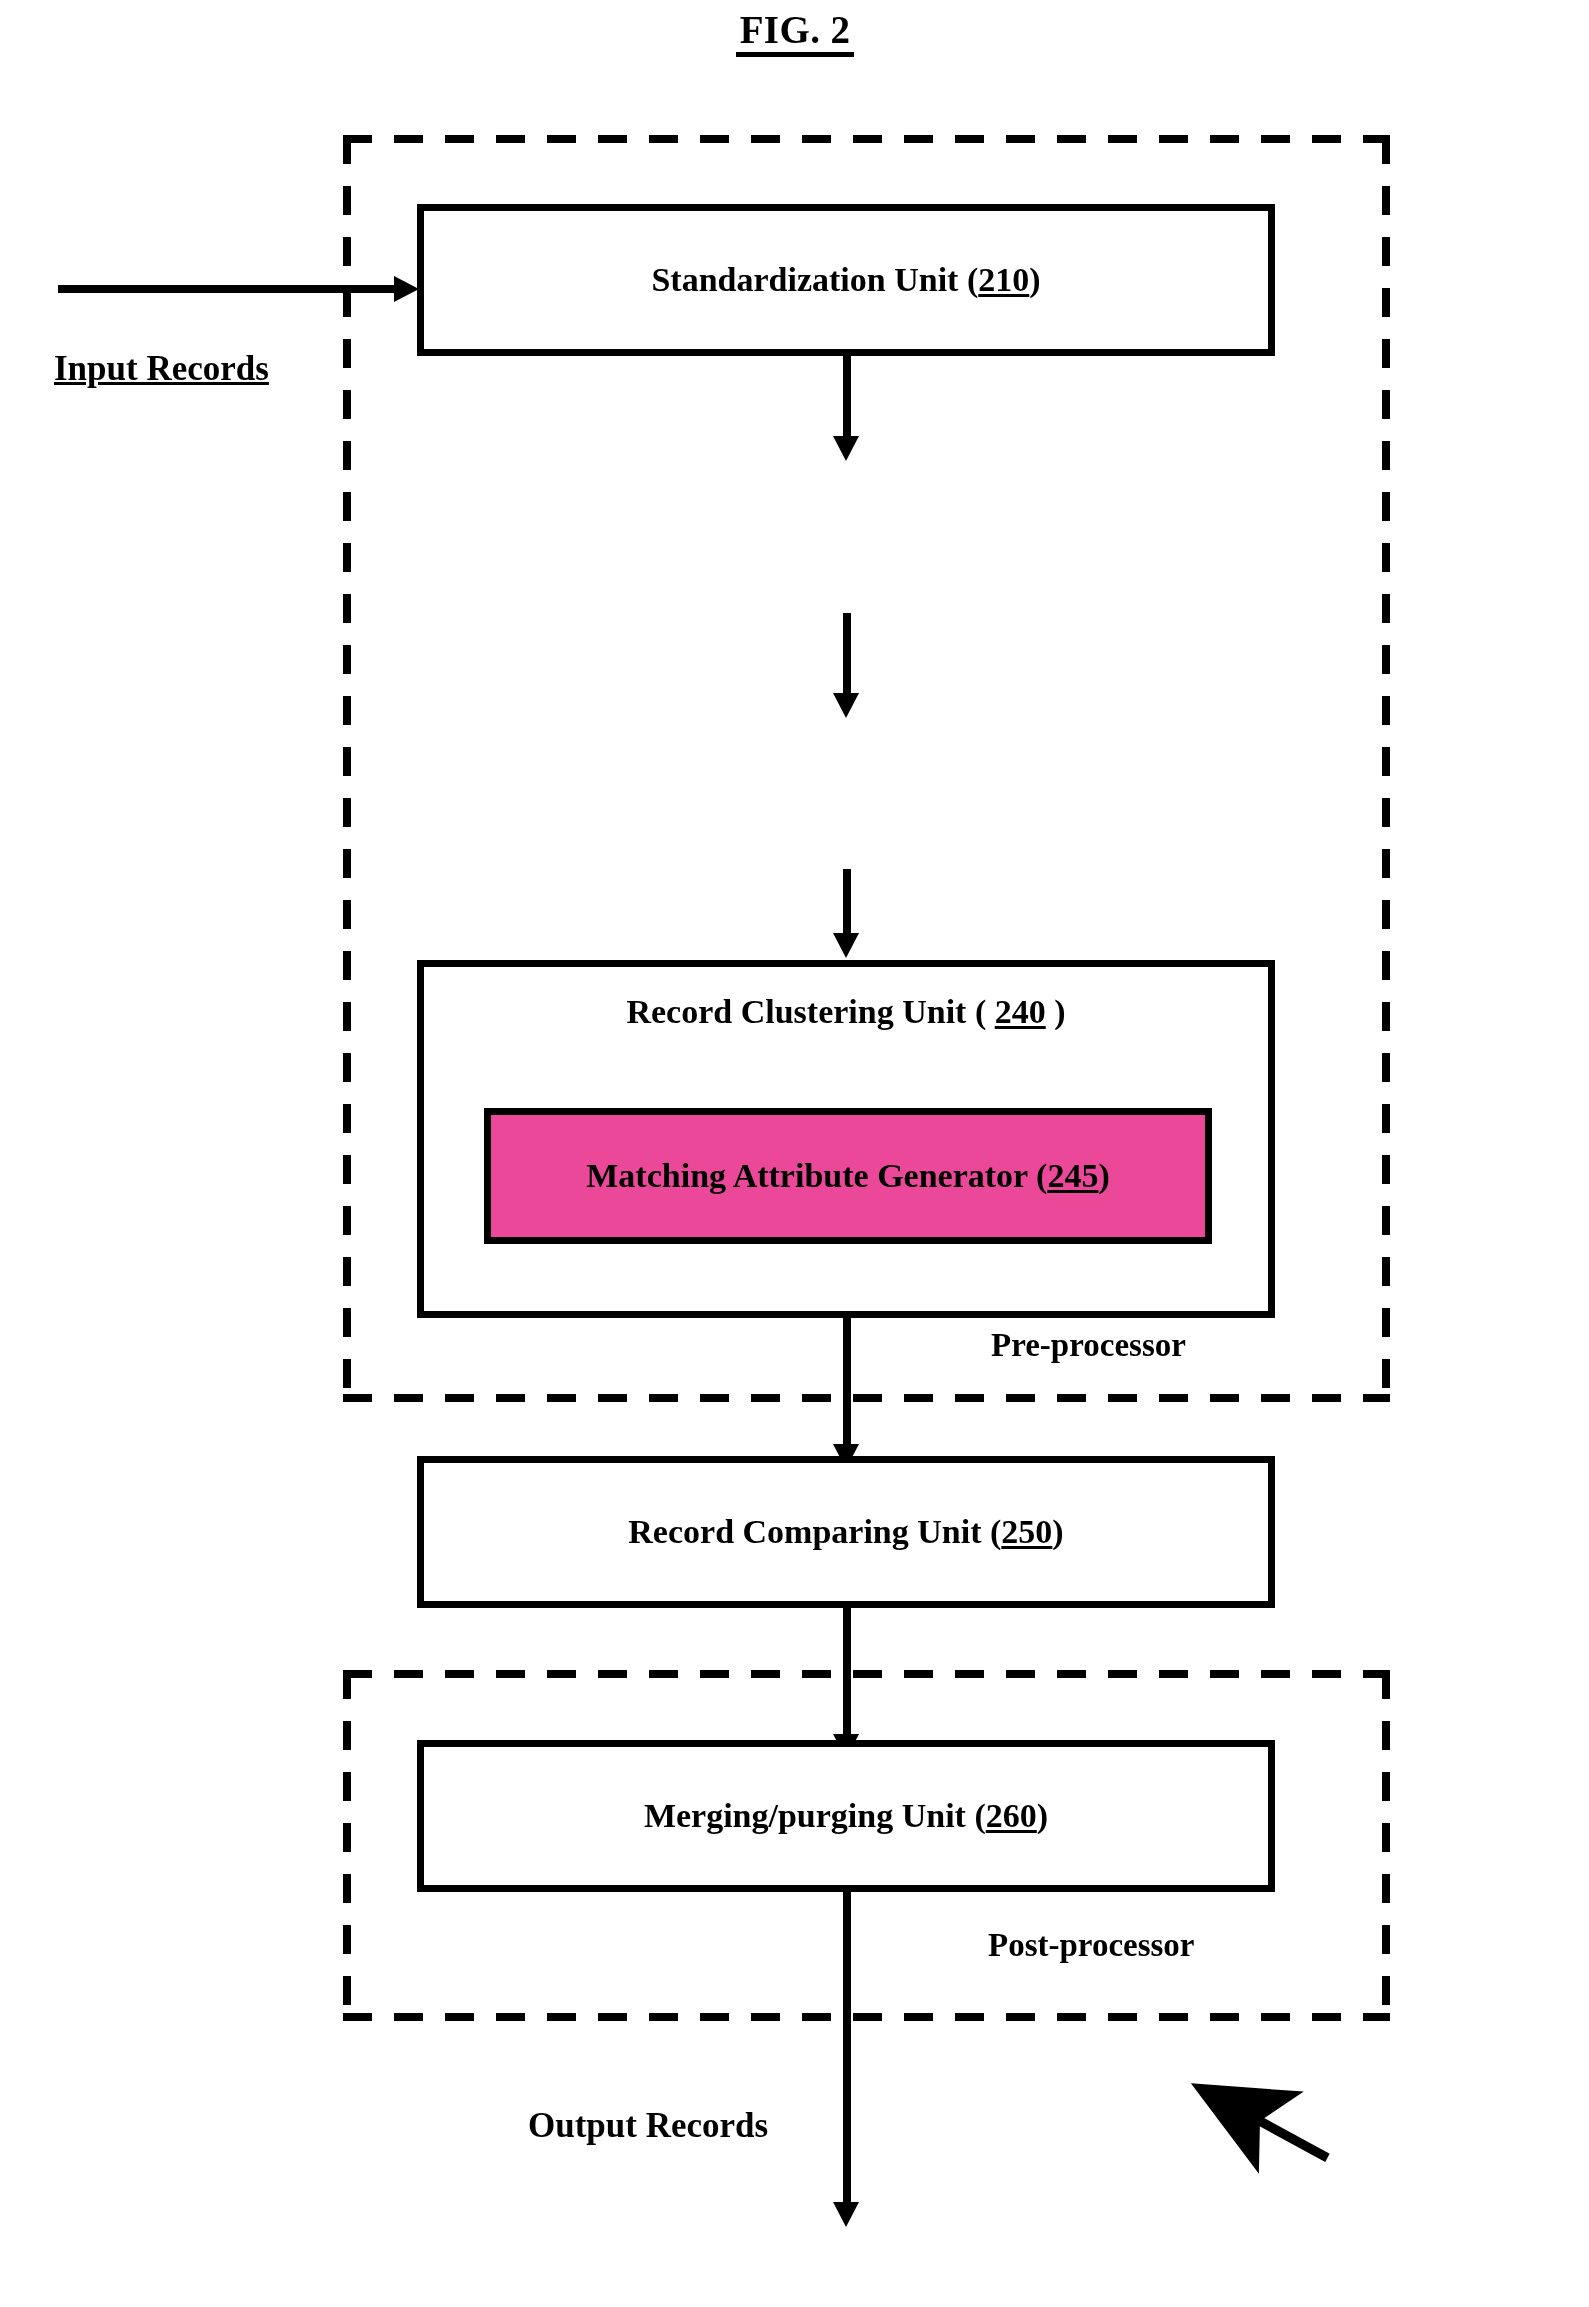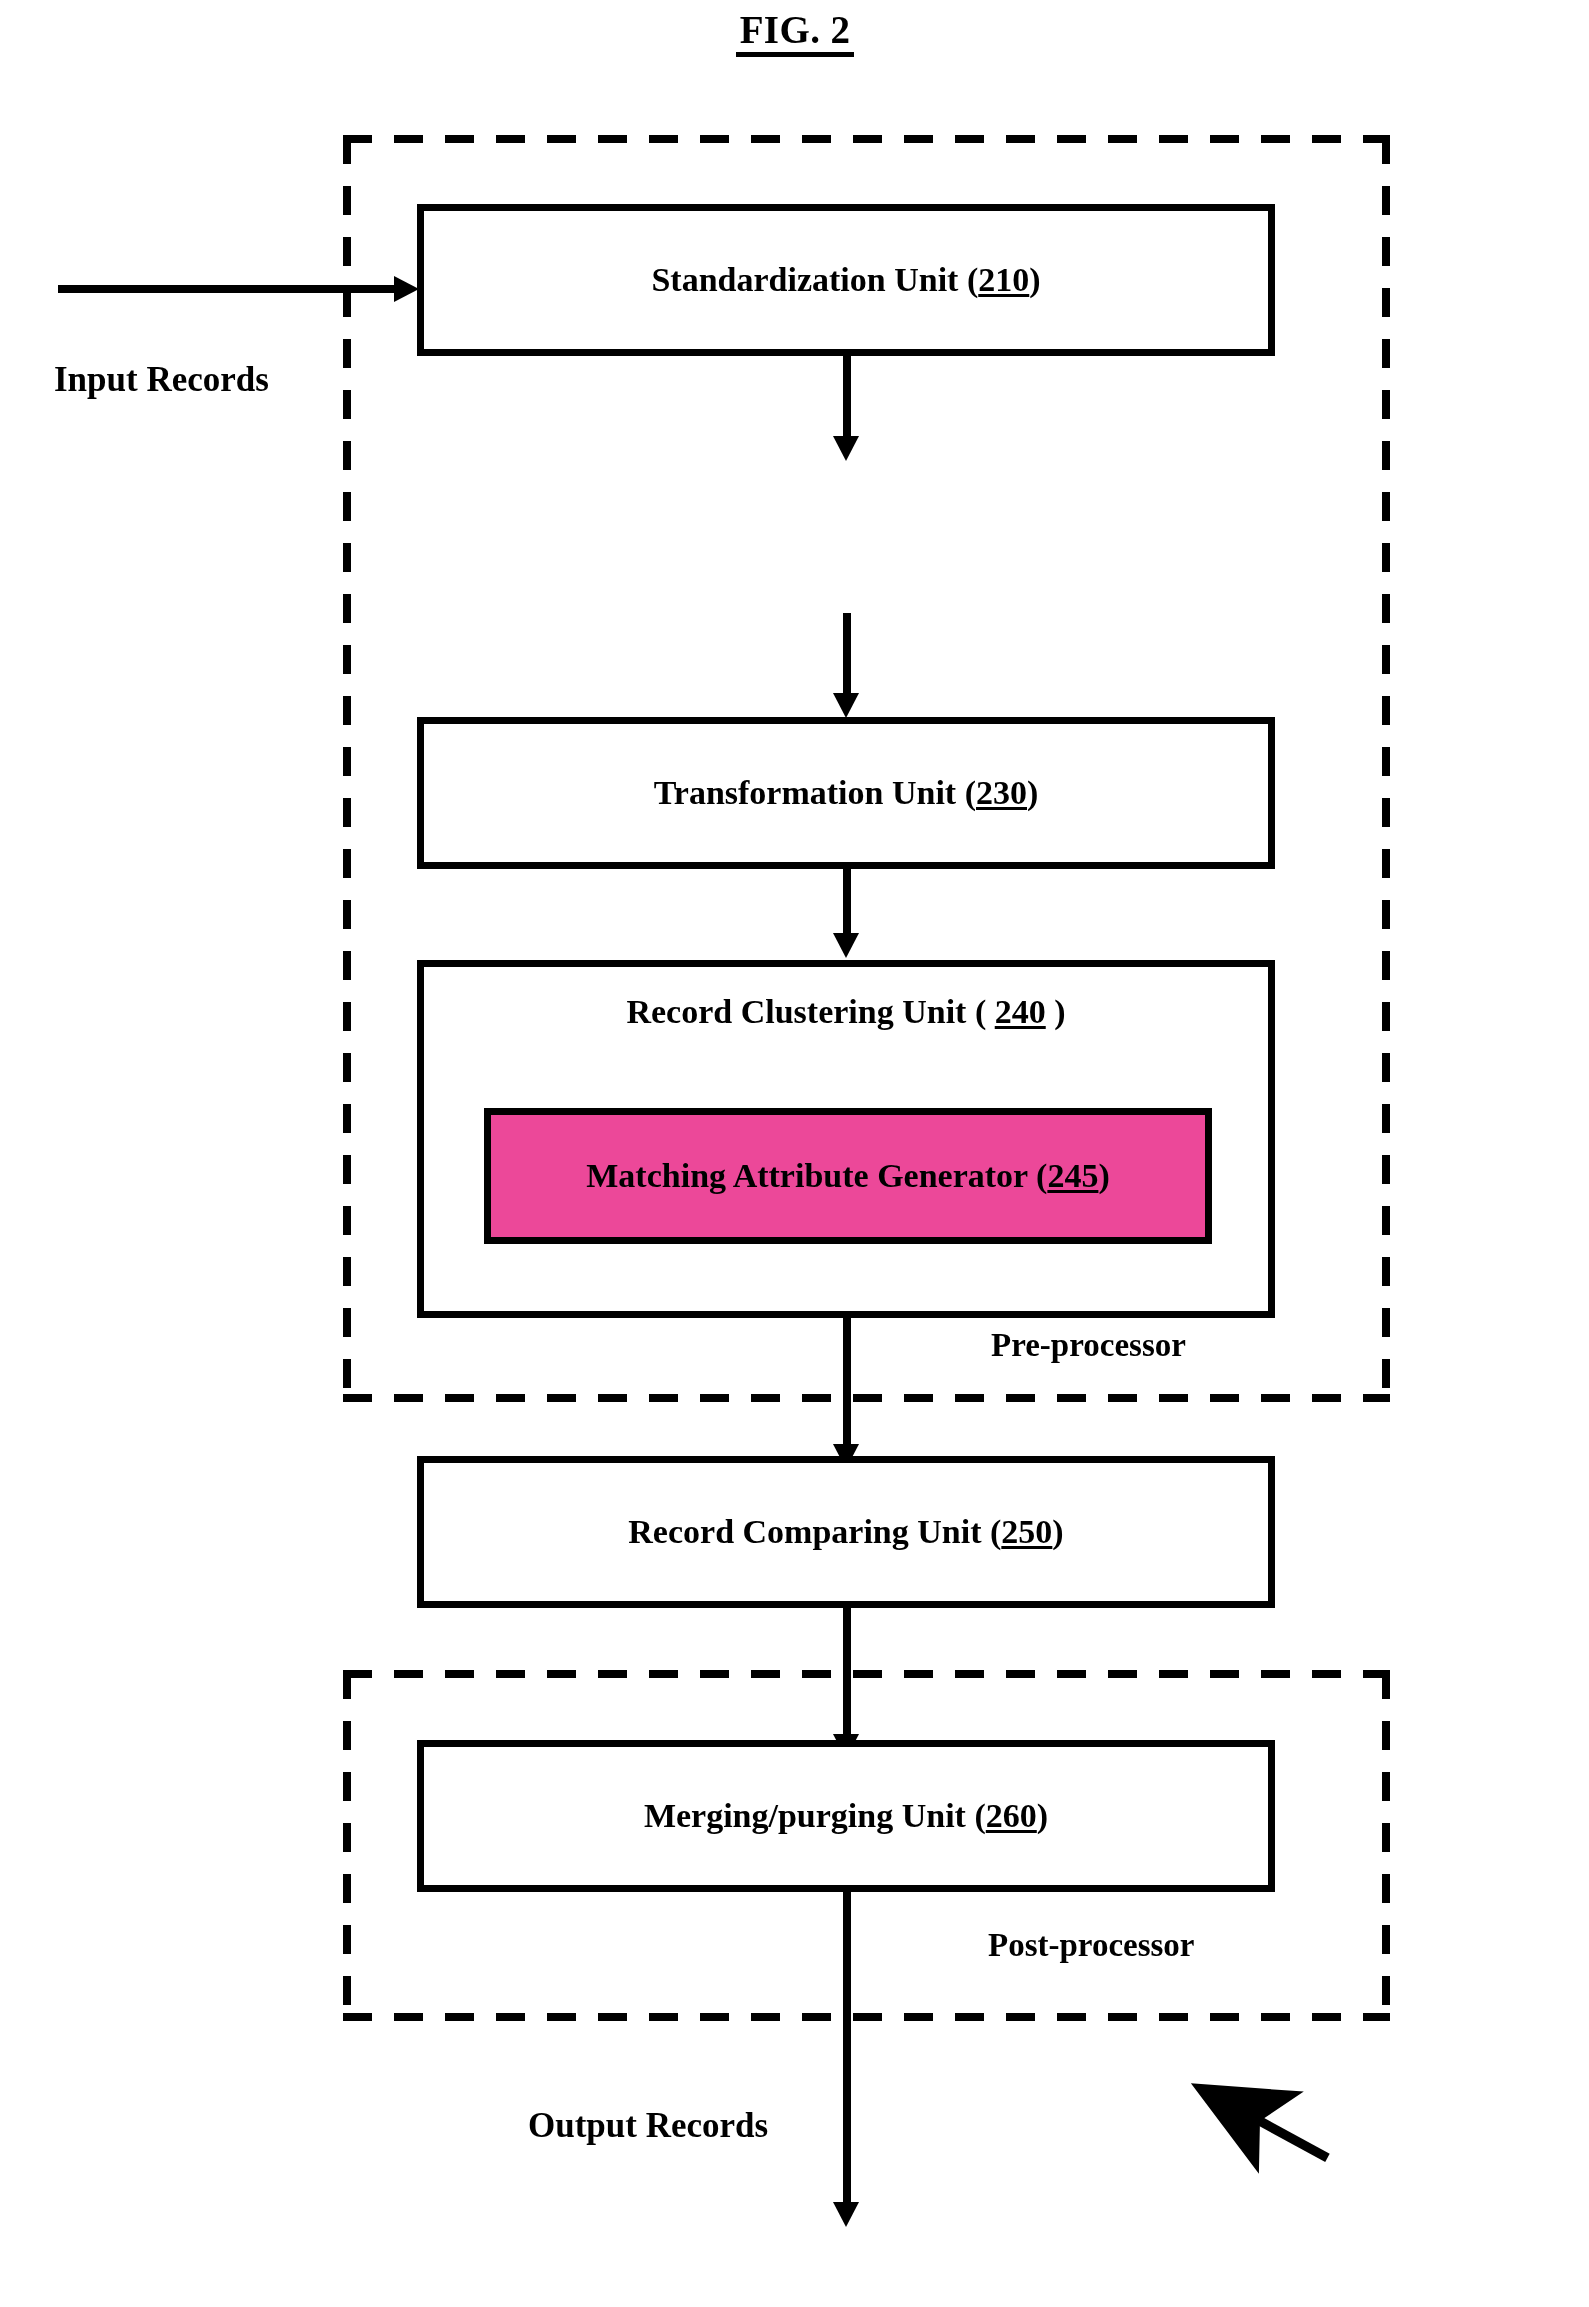--- a/index.html
+++ b/index.html
@@ -187,40 +187,35 @@
   <div class="dashed-group" style="left:343px; top:1670px; width:1047px; height:351px;">
     <div class="dg-edge dg-top"></div>
     <div class="dg-edge dg-bottom"></div>
     <div class="dg-edge dg-left"></div>
     <div class="dg-edge dg-right"></div>
   </div>
   <div class="group-label" style="left:988px; top:1927px;">Post-processor</div>
 
   <div class="h-line" style="left:58px; top:285px; width:341px;"></div>
   <div class="arrow-right" style="left:394px; top:276px;"></div>
-  <div class="flow-label" style="left:54px; top:360px;">Input Records</div>
+  <div class="flow-label" style="left:54px; top:349px;text-decoration:underline;">Input Records</div>
 
   <div class="proc-box" style="left:417px; top:204px; width:858px; height:152px;">
     <div class="box-label">
       <span>Standardization Unit (</span><span class="refnum">210</span><span>)</span>
     </div>
   </div>
 
   <div class="v-line" style="left:843px; top:356px; width:7.7px; height:89px;"></div>
   <div class="arrow-down" style="left:833px; top:436px;"></div>
 
 
   <div class="v-line" style="left:843px; top:613px; width:7.7px; height:89px;"></div>
   <div class="arrow-down" style="left:833px; top:693px;"></div>
 
-  <div class="proc-box" style="left:417px; top:717px; width:858px; height:152px;">
-    <div class="box-label">
-      <span>Transformation Unit (</span><span class="refnum">230</span><span>)</span>
-    </div>
-  </div>
 
   <div class="v-line" style="left:843px; top:869px; width:7.7px; height:68px;"></div>
   <div class="arrow-down" style="left:833px; top:933px;"></div>
 
   <div class="proc-box align-top" style="left:417px; top:960px; width:858px; height:358px;">
     <div class="box-label inner-title">
       <span>Record Clustering Unit ( </span><span class="refnum">240</span><span> )</span>
     </div>
   </div>
 

